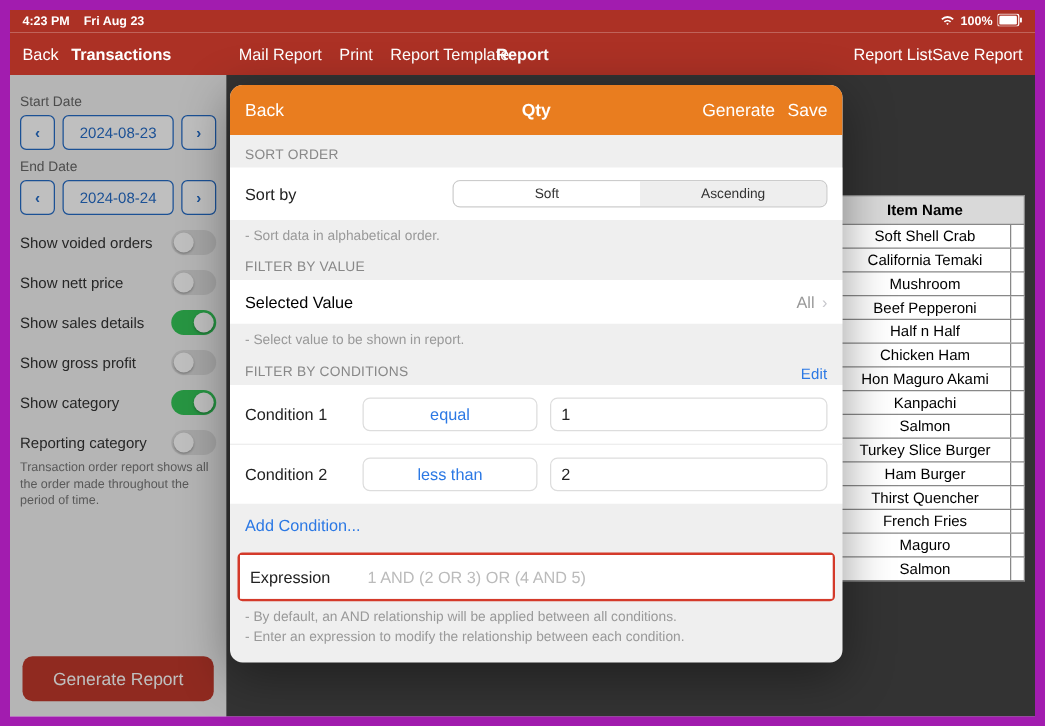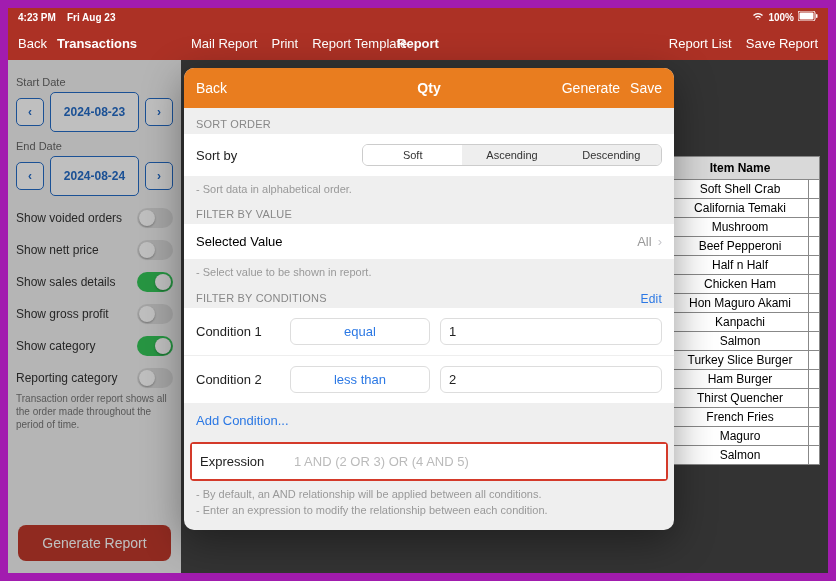--- a/index.html
+++ b/index.html
@@ -10,29 +10,29 @@
   .status-bar { position: absolute; top: 0; left: 0; right: 0; height: 18px; background: #AC3125; color: #fff; font-size: 10px; font-weight: 600; display: flex; align-items: center; padding: 0 10px; }
   .status-left { flex: 1; }
   .status-right { display: flex; align-items: center; gap: 4px; }
 
   
   .top-nav { position: absolute; top: 18px; left: 0; right: 0; height: 34px; background: #AC3125; color: #fff; display: flex; align-items: center; font-size: 13px; }
   .top-nav .left-group { width: 173px; display: flex; align-items: center; padding-left: 10px; gap: 10px; }
   .top-nav .right-group { flex: 1; display: flex; align-items: center; padding: 0 10px; }
   .top-nav .nav-link { cursor: pointer; }
   .top-nav .center-title { position: absolute; left: 50%; transform: translateX(-50%); font-weight: 600; }
-  .top-nav .far-right { margin-left: auto; display: flex; gap: 14px; }
+  .top-nav .far-right { margin-left: auto; display: flex; }
 
   
   .sidebar { position: absolute; top: 52px; left: 0; width: 173px; bottom: 0; background: #f2f2f2; padding: 8px; font-size: 12px; color: #333; }
   .overlay-dim { position: absolute; top: 0; left: 0; right: 0; bottom: 0; background: rgba(0,0,0,0.25); pointer-events: none; }
   .sidebar-label { color: #666; font-size: 11px; margin-top: 8px; margin-bottom: 4px; }
   .date-row { display: flex; gap: 6px; align-items: center; }
   .arrow-btn { width: 28px; height: 28px; border: 1px solid #256cc7; border-radius: 5px; display: flex; align-items: center; justify-content: center; color: #256cc7; background: #fff; font-weight: 700; }
-  .date-btn { flex: 1; height: 40px; border: 1px solid #256cc7; border-radius: 5px; display: flex; align-items: center; justify-content: center; color: #256cc7; background: #fff; font-size: 12px; font-weight: bold; }
+  .date-btn { flex: 1; height: 28px; border: 1px solid #256cc7; border-radius: 5px; display: flex; align-items: center; justify-content: center; color: #256cc7; background: #fff; font-size: 12px; }
   .toggle-row { display: flex; align-items: center; justify-content: space-between; margin-top: 12px; }
   .toggle { width: 36px; height: 20px; border-radius: 10px; background: #ddd; position: relative; }
   .toggle.on { background: #34c759; }
   .toggle .knob { position: absolute; width: 16px; height: 16px; background: #fff; border-radius: 50%; top: 2px; left: 2px; box-shadow: 0 1px 2px rgba(0,0,0,0.3); }
   .toggle.on .knob { left: 18px; }
   .sidebar-note { color: #777; font-size: 10px; margin-top: 4px; line-height: 1.3; }
   .generate-btn { position: absolute; bottom: 12px; left: 10px; right: 10px; height: 36px; background: #c0392b; color: #fff; border-radius: 8px; display: flex; align-items: center; justify-content: center; font-size: 14px; font-weight: 500; }
 
   
   .main-dark { position: absolute; top: 52px; left: 173px; right: 0; bottom: 0; background: #333; }
@@ -202,21 +202,20 @@
         <span>Save</span>
       </div>
     </div>
     <div class="modal-body">
       <div class="section-label">SORT ORDER</div>
       <div class="white-row">
         <div class="row-label-w">Sort by</div>
         <div class="segmented">
           <div class="seg selected">Soft</div>
           <div class="seg">Ascending</div>
-          <div class="seg">Descending</div>
         </div>
       </div>
       <div class="subnote">- Sort data in alphabetical order.</div>
 
       <div class="section-label">FILTER BY VALUE</div>
       <div class="white-row">
         <div>Selected Value</div>
         <div class="row-right">
           <span>All</span>
           <span class="chevron">›</span>

